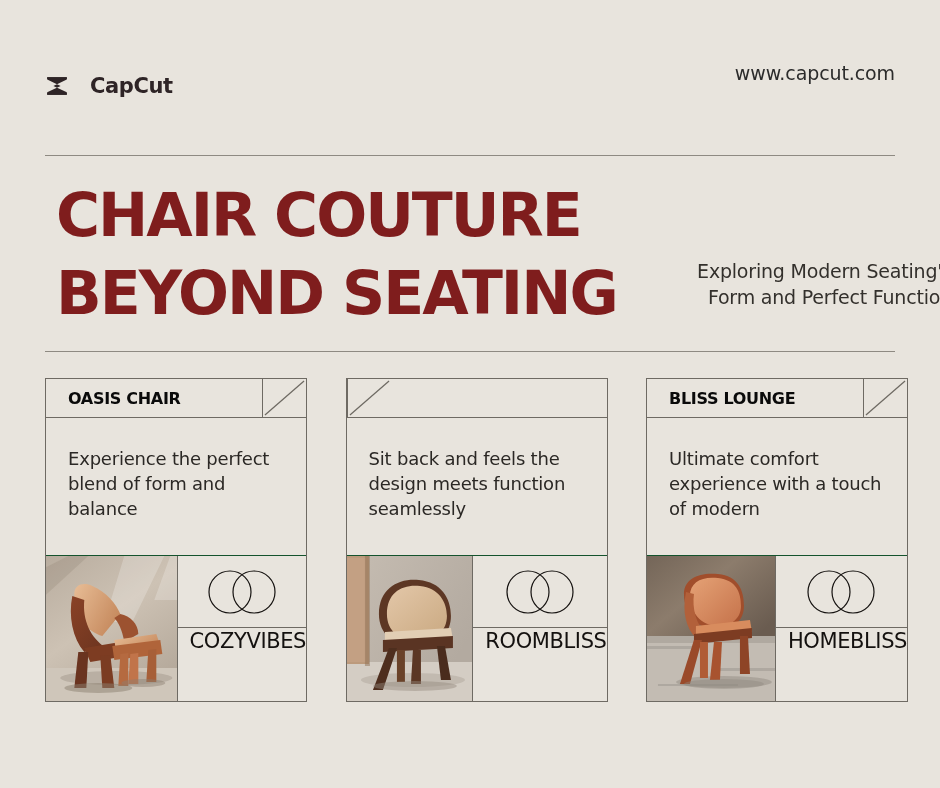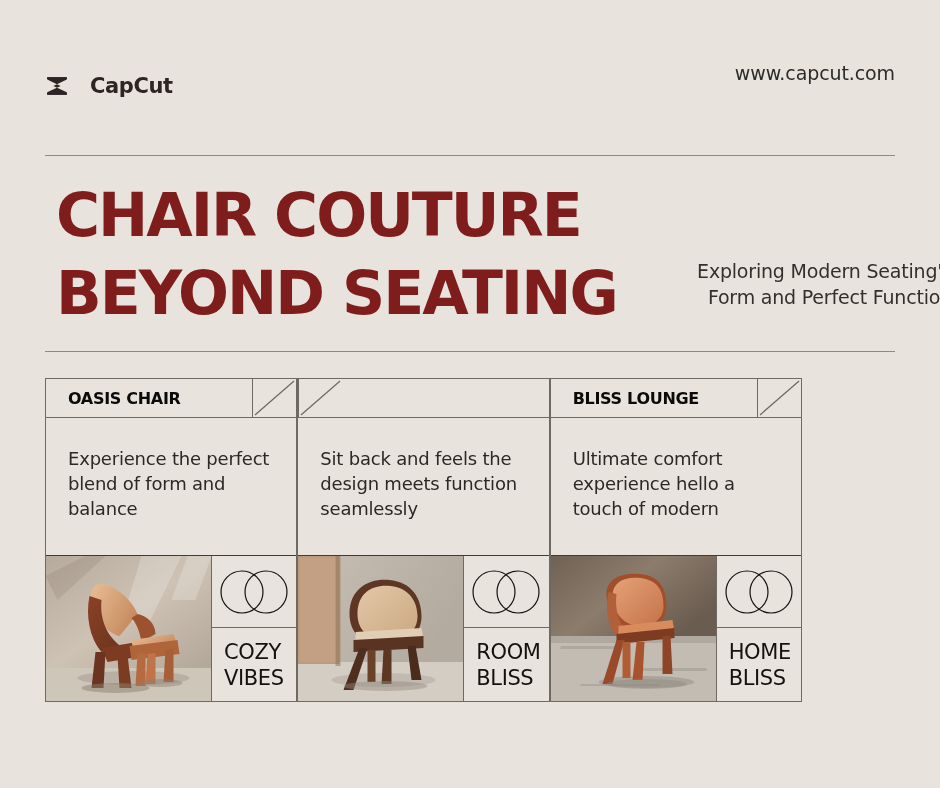--- a/index.html
+++ b/index.html
@@ -100,21 +100,21 @@
     line-height: 26px;
     color: #33302c;
     letter-spacing: -0.2px;
   }
 
   
   .cards {
     position: absolute;
     left: 45px;
     top: 378px;
-    width: 757px;
+    width: 863px;
     display: flex;
     justify-content: space-between;
   }
 
   .card {
     width: 262px;
     border: 1px solid #6e6a63;
     background: #e8e4dd;
     display: flex;
     flex-direction: column;
@@ -180,21 +180,20 @@
     height: 72px;
     border-bottom: 1px solid #6e6a63;
     display: flex;
     align-items: center;
     justify-content: center;
   }
   .venn svg { display: block; }
   .badge-text {
     flex: 1;
     display: flex;
-    flex-direction: column;
     justify-content: center;
     padding-left: 12px;
     font-family: "DejaVu Sans", sans-serif;
     font-size: 21px;
     line-height: 26px;
     color: #14110f;
     letter-spacing: -0.4px;
   }
 </style>
 </head>
@@ -365,21 +364,21 @@
     <div class="card">
       <div class="card-head">
         <div class="card-title">BLISS LOUNGE</div>
         <div class="card-corner">
           <svg viewBox="0 0 44 38" preserveAspectRatio="none" xmlns="http://www.w3.org/2000/svg">
             <line x1="2" y1="36" x2="42" y2="2" stroke="#6e6a63" stroke-width="1.3"></line>
           </svg>
         </div>
       </div>
 
-      <div class="card-desc">Ultimate comfort experience hello a touch of modern</div>
+      <div class="card-desc">Ultimate comfort experience with a touch of modern</div>
 
       <div class="card-bottom">
         <div class="photo">
           <svg viewBox="0 0 166 145" preserveAspectRatio="xMidYMid slice" xmlns="http://www.w3.org/2000/svg">
             <defs>
               <linearGradient id="wall3" x1="0" y1="0" x2="1" y2="0.6">
                 <stop offset="0" stop-color="#6f6154"></stop>
                 <stop offset="0.5" stop-color="#8c7c6c"></stop>
                 <stop offset="1" stop-color="#6a5c50"></stop>
               </linearGradient>

